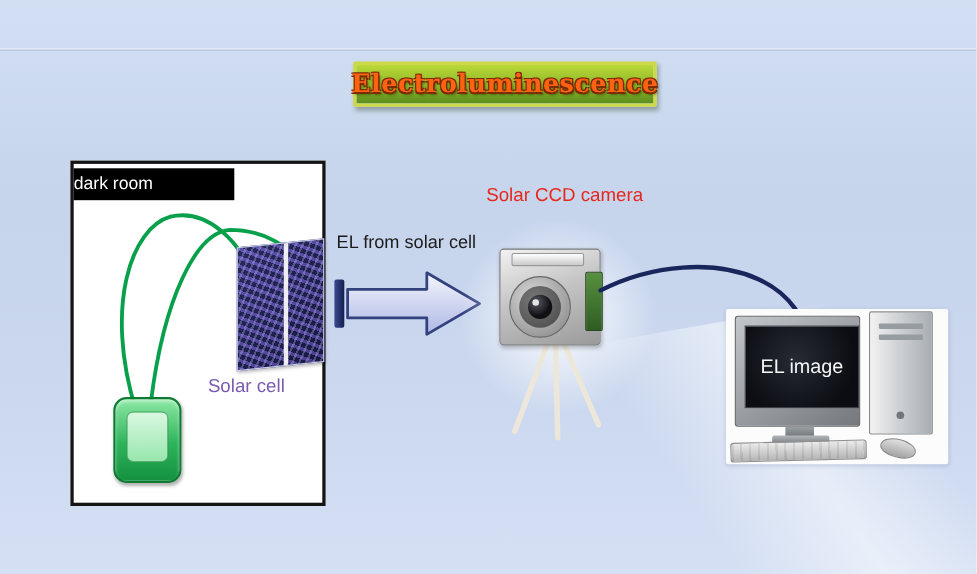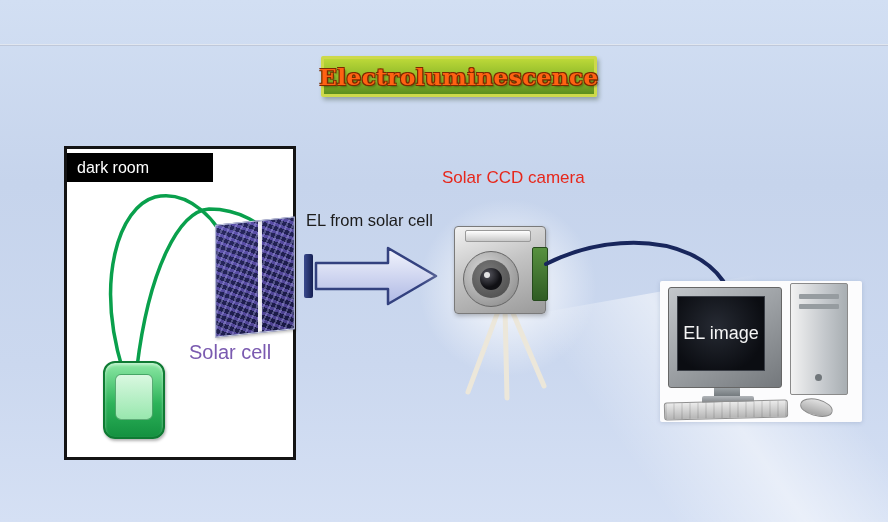--- a/index.html
+++ b/index.html
@@ -23,35 +23,35 @@
     box-shadow:2px 3px 4px rgba(40,60,30,.35);
     display:flex; align-items:center; justify-content:center;text-align:center; }
   .title-text { font-family:"DejaVu Serif", serif; font-weight:bold; font-size:23px;
     color:#ff6212; letter-spacing:.5px;
     text-shadow:-1px -1px 0 #7c2a00, 1px -1px 0 #7c2a00, -1px 1px 0 #7c2a00, 1px 1px 0 #7c2a00, 2px 2px 2px rgba(0,0,0,.35); }
 
   
   .dark-room { position:absolute; left:64px; top:146px; width:232px; height:314px;
     background:#ffffff; border:3px solid #141414; }
   .dark-room-label { position:absolute; left:0; top:4px; width:146px; height:29px;
-    background:#000; color:#fff; font-size:16px; display:flex; align-items:center; padding-left:10px; }
+    background:#000; color:#fff; font-size:16px; display:flex; align-items:center; }
 
   .wires { position:absolute; left:0; top:0; width:226px; height:308px; }
 
   .solar-cell { position:absolute; left:148px; top:72px; width:80px; height:112px;
     transform:rotate(-6deg) skewX(-6deg);
     background-color:#2e2e6e;
     background-image:
       repeating-linear-gradient(115deg, rgba(200,200,255,.30) 0 2px, rgba(0,0,0,0) 2px 6px),
       repeating-linear-gradient(25deg, rgba(110,90,190,.55) 0 3px, rgba(18,18,58,.6) 3px 7px),
       linear-gradient(135deg,#4a4a9a,#1f1f4e);
     border:1px solid #c9cfe8; box-shadow:1px 2px 3px rgba(0,0,0,.25); }
   .cell-gap { position:absolute; left:54%; top:0; width:4px; height:100%; background:rgba(255,255,255,.9); }
 
-  .solar-label { position:absolute; left:122px; top:192px; font-size:20px; color:#7a5ab0; }
+  .solar-label { position:absolute; left:122px; top:192px; font-size:17px; color:#7a5ab0; }
 
   .power-supply { position:absolute; left:36px; top:212px; width:62px; height:78px;
     border-radius:12px; border:2px solid #0f7a33;
     background:linear-gradient(180deg,#8ce8a4 0%, #2db35a 55%, #149140 100%);
     box-shadow:inset 0 2px 3px rgba(255,255,255,.5), 1px 2px 3px rgba(0,0,0,.3); }
   .ps-screen { position:absolute; left:10px; top:11px; right:10px; bottom:17px;
     border-radius:6px; border:1px solid rgba(15,122,51,.6);
     background:linear-gradient(180deg,#d9f8e0,#98e7ae); }
 
   .power-label { position:absolute; left:8px; top:282px; font-size:17px; color:#eab31d; }
@@ -81,21 +81,21 @@
   .lens-glint { position:absolute; left:4px; top:4px; width:6px; height:6px; border-radius:50%;
     background:rgba(255,255,255,.85); }
 
   .cable-svg { position:absolute; left:538px; top:234px; }
 
   
   .pc-backdrop { position:absolute; left:660px; top:281px; width:202px; height:141px;
     background:#fcfcfd; border-radius:2px; box-shadow:0 1px 4px rgba(90,110,150,.25); }
   .monitor { position:absolute; left:668px; top:287px; width:114px; height:101px;
     background:linear-gradient(145deg,#c3c7cb,#74787c); border:1px solid #666; border-radius:3px; }
-  .screen { position:absolute; left:8px; top:8px; width:88px; height:75px;
+  .screen { position:absolute; left:8px; top:8px; width:104px; height:75px;
     background:radial-gradient(circle at 45% 40%, #262a33, #0b0d12 75%);
     border:1px solid #3a3e46; display:flex; align-items:center; justify-content:center; }
   .screen-text { color:#f5f5f5; font-size:18px; }
   .stand-neck { position:absolute; left:714px; top:388px; width:26px; height:9px;
     background:linear-gradient(180deg,#9aa0a4,#70767a); }
   .stand-foot { position:absolute; left:702px; top:396px; width:52px; height:8px;
     background:linear-gradient(180deg,#b2b6ba,#787c80); border-radius:2px; }
   .tower { position:absolute; left:790px; top:283px; width:58px; height:112px;
     background:linear-gradient(90deg,#f2f2f2,#c4c8cc 60%,#a8aeb2); border:1px solid #8a8a8a; border-radius:2px; }
   .tower-slot { position:absolute; left:8px; width:40px; height:5px; background:#969ca0; border-radius:1px; }

